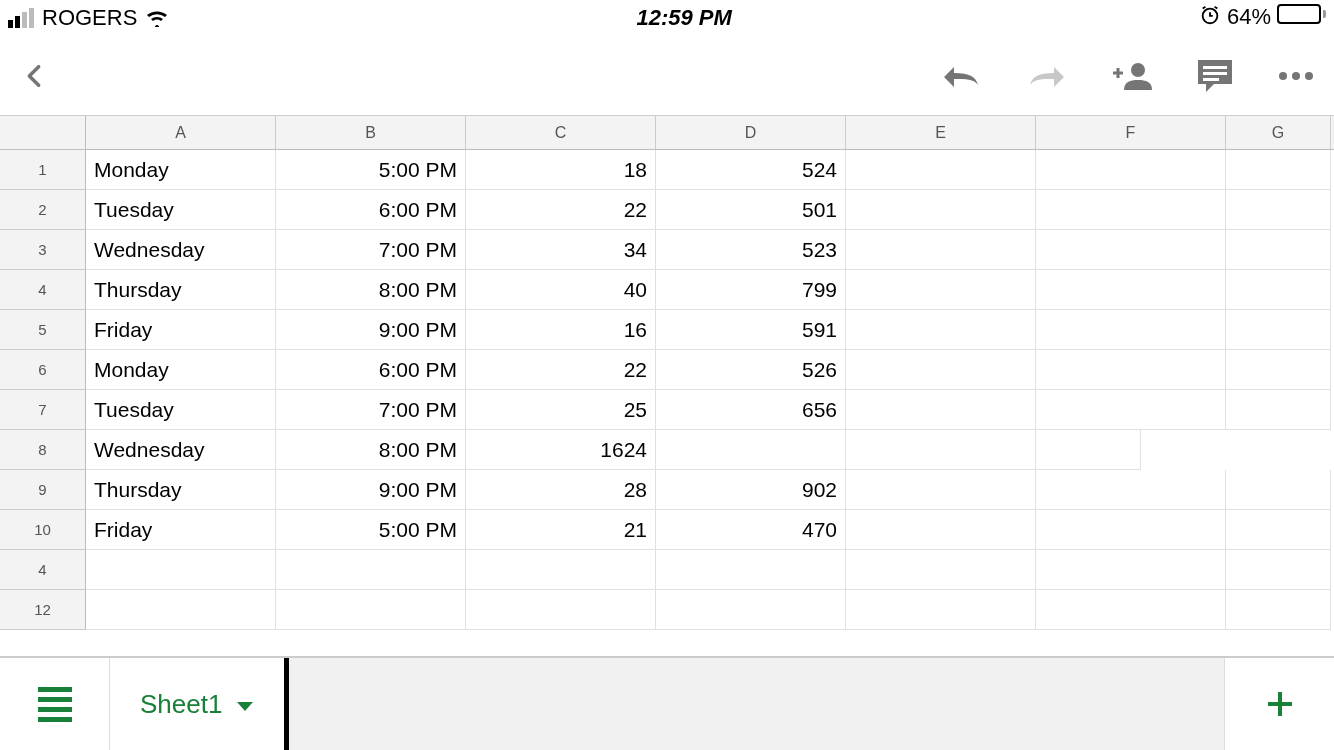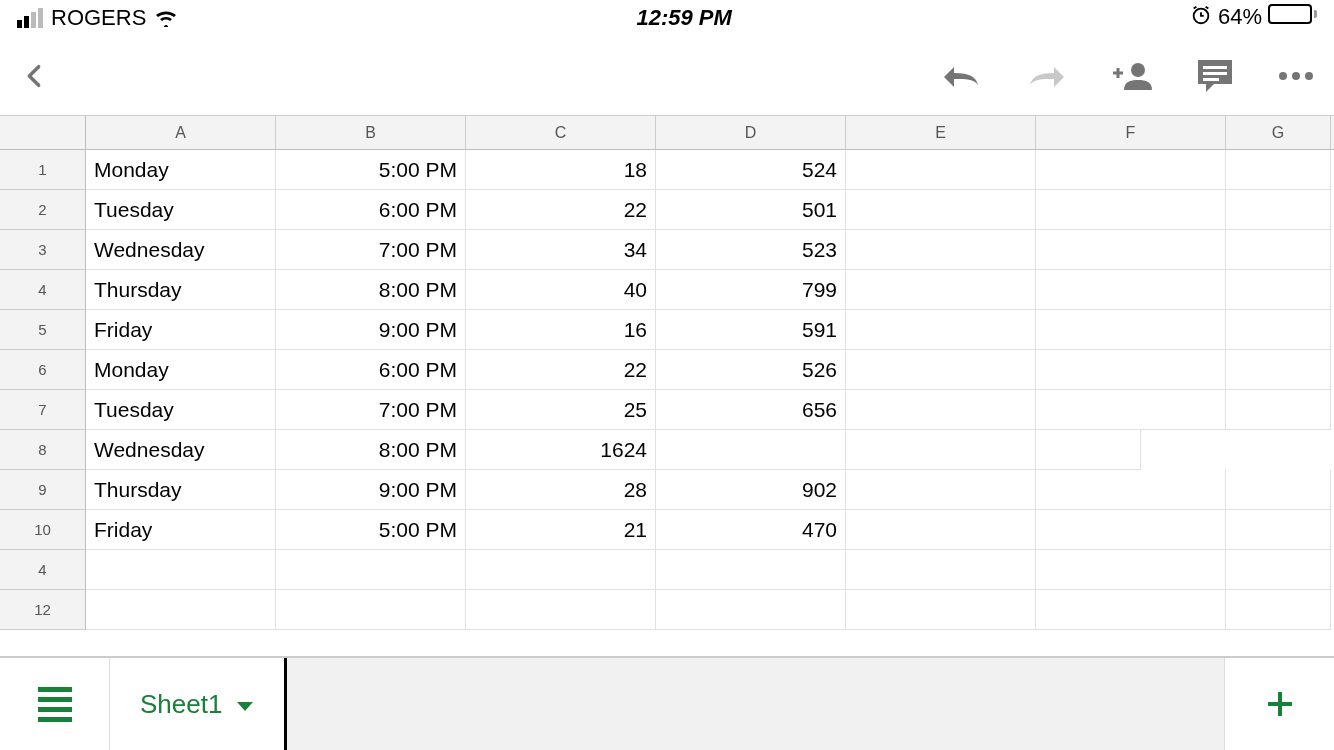--- a/index.html
+++ b/index.html
@@ -1,17 +1,17 @@
 <!DOCTYPE html>
 <html><head>
 <meta charset="utf-8">
 <style>
   * { box-sizing: border-box; margin: 0; padding: 0; }
   html, body { width: 1334px; height: 750px; font-family: -apple-system, Helvetica, Arial, sans-serif; background: #fff; overflow: hidden; }
-  .statusbar { height: 36px; display: flex; align-items: center; padding: 0 17px; font-size: 22px; font-weight: 400; color: #000; }
+  .statusbar { height: 36px; display: flex; align-items: center; padding: 0 8px; font-size: 22px; font-weight: 400; color: #000; }
   .sb-left { display: flex; align-items: center; gap: 8px; }
   .sb-center { flex: 1; text-align: center; font-weight: 600; font-style: italic; }
   .sb-right { display: flex; align-items: flex-start; gap: 6px; }
   .signal-bars { display: flex; align-items: flex-end; gap: 2px; }
   .signal-bars span { width: 5px; background: #000; display: block; }
   .signal-bars span.dim { background: #bbb; }
   .wifi-icon svg { display: block; }
   .battery { display: flex; align-items: center; }
   .battery-body { width: 44px; height: 20px; border: 2px solid #000; border-radius: 4px; position: relative; padding: 2px; }
   .battery-fill { height: 100%; background: #000; border-radius: 1px; }
@@ -33,21 +33,21 @@
   .cell.num { justify-content: flex-end; }
   .cA { width: 190px; }
   .cB { width: 190px; }
   .cC { width: 190px; }
   .cD { width: 190px; }
   .cE { width: 190px; }
   .cF { width: 190px; }
   .cG { width: 105px; }
   .sheetbar { position: absolute; bottom: 0; left: 0; right: 0; height: 94px; display: flex; align-items: stretch; border-top: 2px solid #ccc; background: #fff; }
   .sb-menu { width: 110px; display: flex; align-items: center; justify-content: center; border-right: 1px solid #ddd; }
-  .sb-tab { padding: 0 30px; display: flex; align-items: center; gap: 14px; color: #188038; font-size: 26px; font-weight: 400; border-right: 3px solid #000000; background: #fff; }
+  .sb-tab { padding: 0 30px; display: flex; align-items: center; gap: 14px; color: #188038; font-size: 26px; font-weight: 400; border-right: 5px solid #000000; background: #fff; }
   .sb-rest { flex: 1; background: #f1f1f1; }
   .sb-add { width: 110px; display: flex; align-items: center; justify-content: center; border-left: 1px solid #ddd; }
   .hamburger { display: flex; flex-direction: column; gap: 5px; }
   .hamburger span { width: 34px; height: 5px; background: #188038; }
 </style>
 </head>
 <body>
 
 <div class="statusbar">
   <div class="sb-left">

